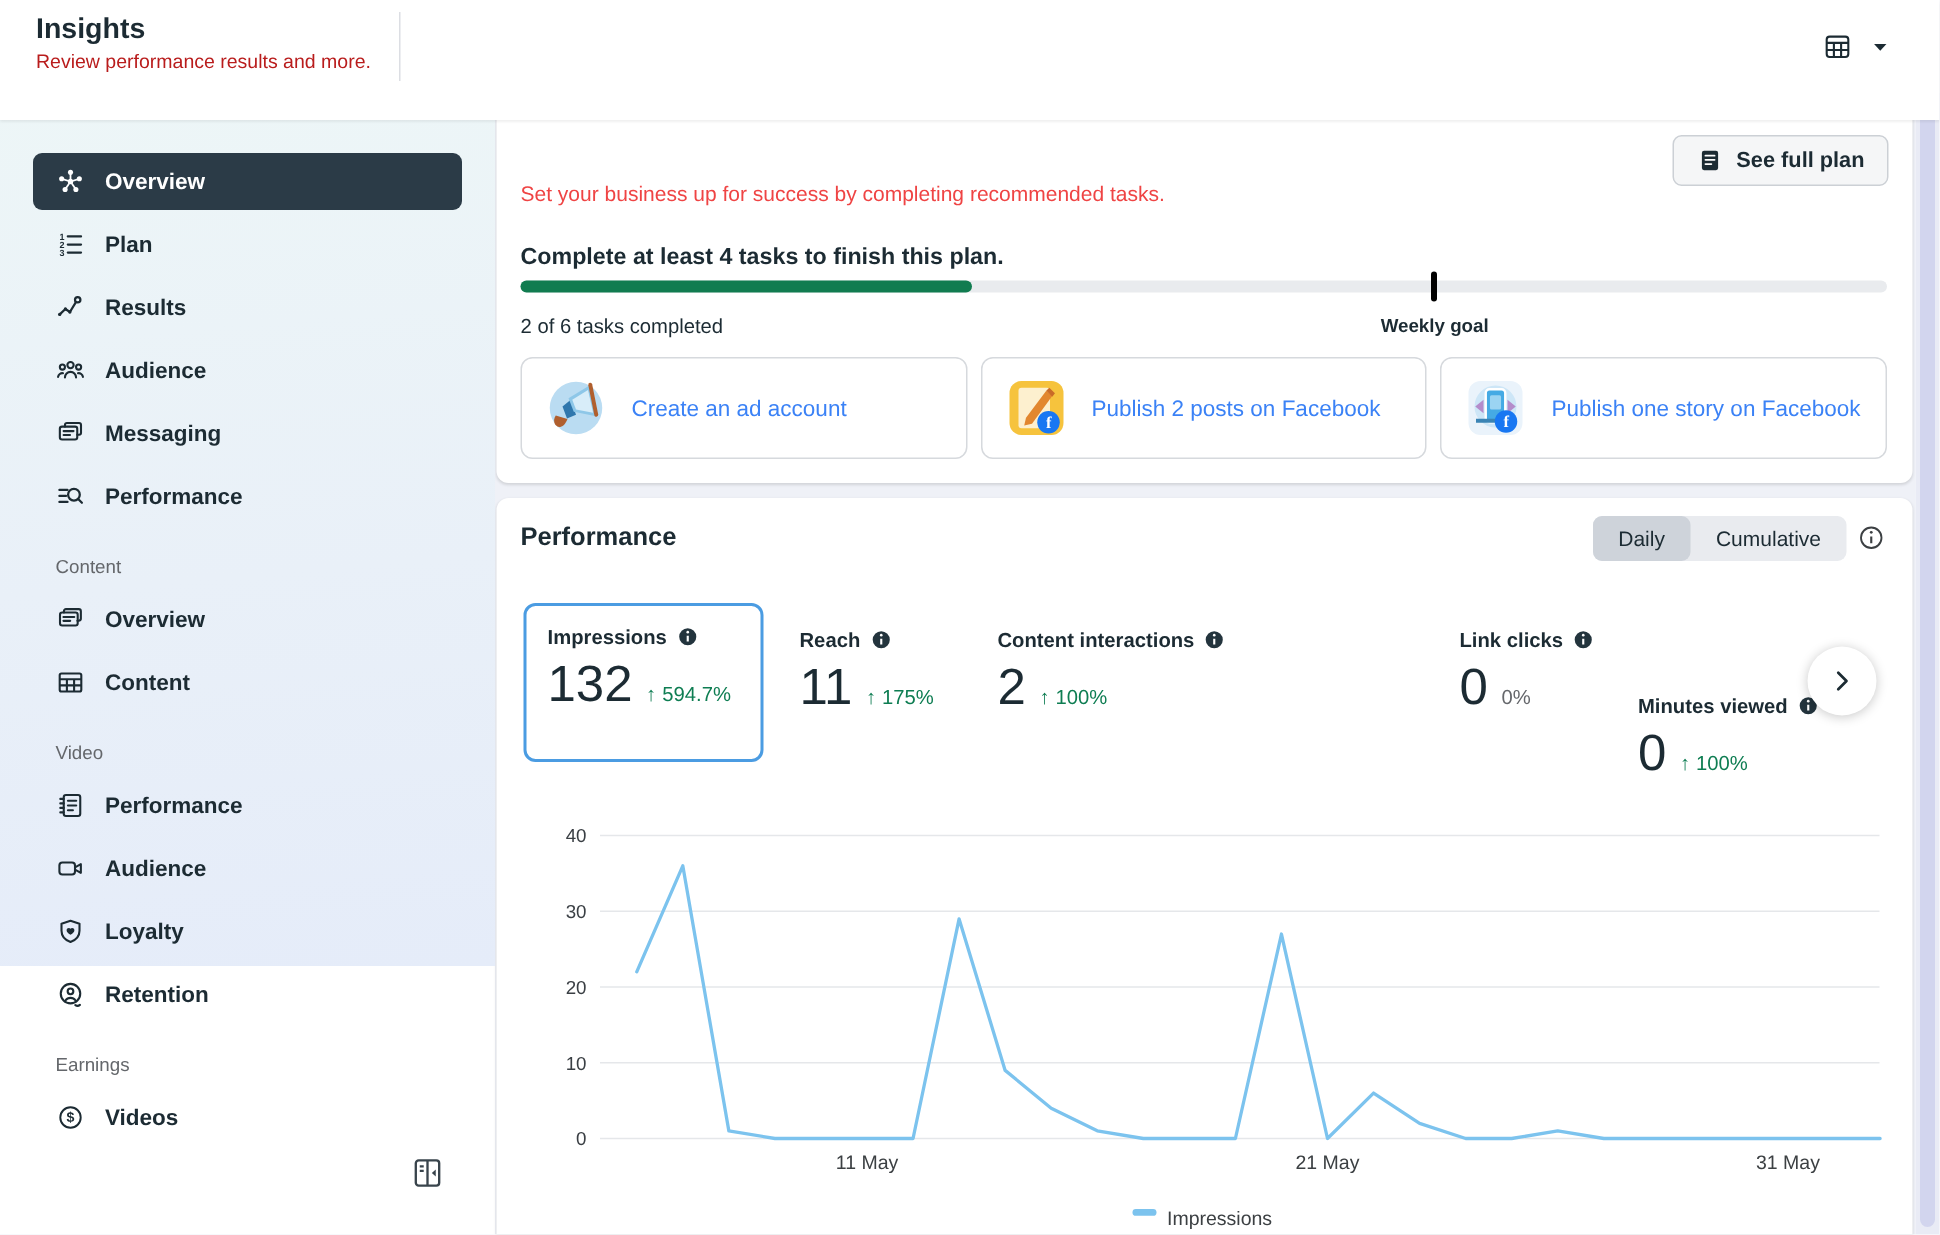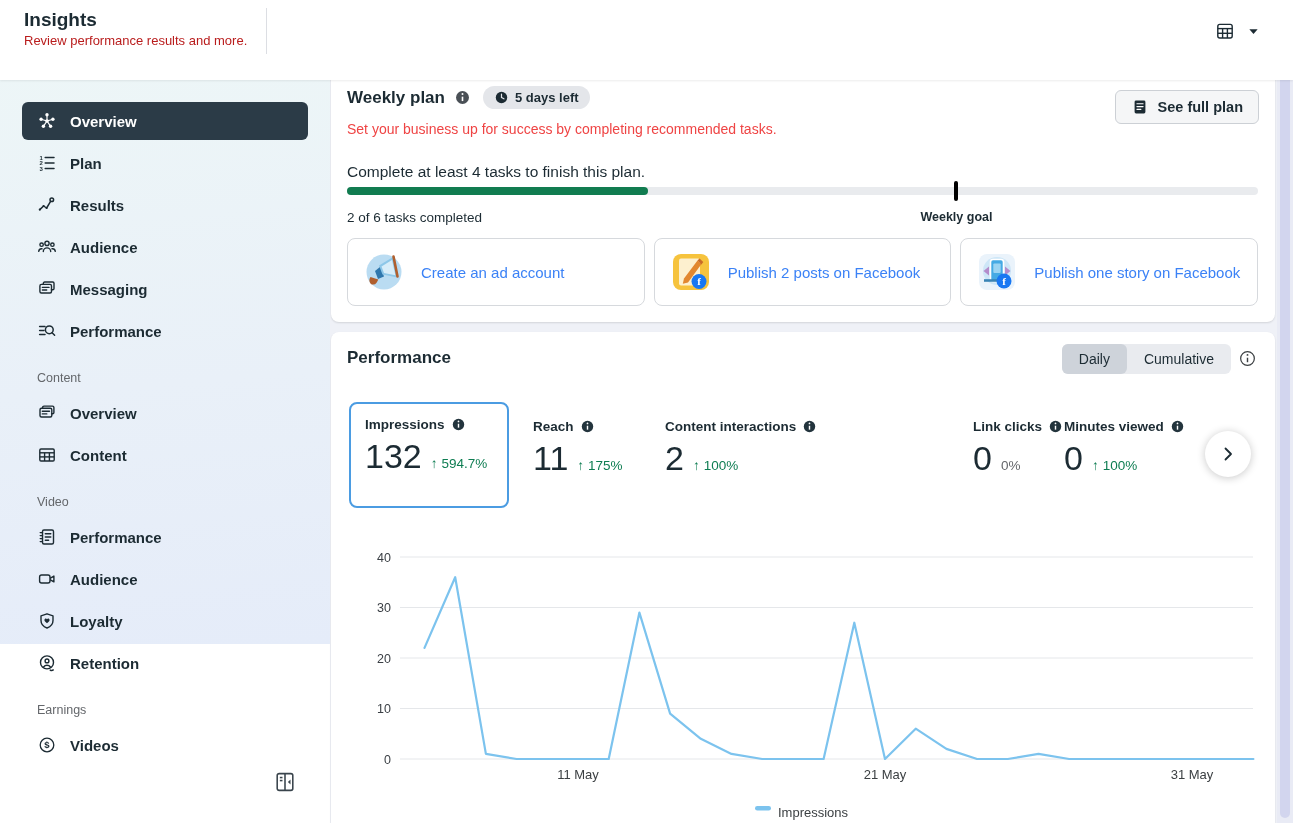--- a/index.html
+++ b/index.html
@@ -33,21 +33,21 @@
 
   
   .wp-head{position:absolute;left:16px;top:16px;display:flex;align-items:center;gap:9px;}
   .wp-title{font-size:17px;font-weight:bold;}
   .icn-info{width:17px;height:17px;color:#4a5056;cursor:pointer;}
   .badge{display:flex;align-items:center;gap:6px;background:#e4e6ea;border-radius:13px;padding:4px 11px;font-size:13px;font-weight:bold;margin-left:3px;}
   .badge .icn{width:15px;height:15px;color:#1c2b33;}
   .see-plan{position:absolute;right:16px;top:20px;height:34px;display:flex;align-items:center;gap:9px;padding:0 15px;background:#f5f6f7;border:1px solid #ccd0d5;border-radius:6px;font-family:inherit;font-size:14.5px;font-weight:bold;color:#1c2b33;cursor:pointer;}
   .see-plan .icn{width:18px;height:18px;}
   .wp-sub{position:absolute;left:16px;top:51px;font-size:14px;color:#ef4444;}
-  .wp-goal-heading{position:absolute;left:16px;top:93px;font-size:15.5px;font-weight:normal;}
+  .wp-goal-heading{position:absolute;left:16px;top:93px;font-size:15.5px;font-weight:bold;}
   .p-track{position:absolute;left:16px;right:17px;top:117px;height:8px;border-radius:4px;background:#e9ebee;}
   .p-fill{height:8px;border-radius:4px;background:#117c50;width:0;}
   .p-marker{position:absolute;top:-6px;width:4px;height:20px;border-radius:2px;background:#000;transform:translateX(-50%);}
   .p-below{position:absolute;left:16px;right:17px;top:136px;height:26px;}
   .p-completed{position:absolute;left:0;top:4px;font-size:13.5px;}
   .p-goal-label{position:absolute;top:0;transform:translateX(-50%);background:rgba(255,255,255,.93);padding:4px 9px;border-radius:6px;font-size:12.5px;font-weight:bold;white-space:nowrap;}
   .tasks{position:absolute;left:16px;right:17px;top:168px;height:68px;display:flex;gap:9px;}
   .task{flex:1;display:flex;align-items:center;gap:15px;border:1px solid #d6d9dd;border-radius:8px;padding-left:14px;background:#fff;cursor:pointer;}
   .task-icn{width:44px;height:44px;flex:0 0 auto;}
   .task-icn svg{width:100%;height:100%;}
@@ -280,42 +280,20 @@
             <text x="10" y="13.3" text-anchor="middle" font-size="9.5" fill="currentColor" stroke="none" font-family="Liberation Sans,sans-serif">$</text>
           </svg>
         </span>
         <span class="side-item-label">Videos</span>
       </div>
     </nav>
 
   <main class="main">
 
     <section class="card wp-card">
-      <div class="wp-head">
-        <span class="wp-title">Weekly plan</span>
-        <span class="icn icn-info" id="wp-info">
-            <svg viewBox="0 0 20 20">
-              <circle cx="10" cy="10" r="7.6" fill="currentColor"></circle>
-              <line x1="10" y1="9" x2="10" y2="14.2" stroke="#fff" stroke-width="1.9"></line>
-              <circle cx="10" cy="5.9" r="1.15" fill="#fff"></circle>
-            </svg>
-          </span>
-        <span class="badge">
-          <span class="icn" id="clock-icn">
-              <svg viewBox="0 0 20 20">
-                <circle cx="10" cy="10" r="7.6" fill="currentColor"></circle>
-                <g stroke="#e4e6ea" stroke-width="1.6" stroke-linecap="round">
-                  <line x1="10" y1="10" x2="10" y2="5.4"></line>
-                  <line x1="10" y1="10" x2="13.2" y2="11.8"></line>
-                </g>
-              </svg>
-            </span>
-          <span>5 days left</span>
-        </span>
-      </div>
       <button class="see-plan">
         <span class="icn" id="plan-icn">
             <svg viewBox="0 0 20 20">
               <rect x="4" y="2.8" width="12" height="14.4" rx="1.6" fill="currentColor"></rect>
               <g stroke="#fff" stroke-width="1.3" stroke-linecap="round">
                 <line x1="6.6" y1="6.4" x2="13.4" y2="6.4"></line>
                 <line x1="6.6" y1="9.5" x2="13.4" y2="9.5"></line>
                 <line x1="6.6" y1="12.6" x2="11" y2="12.6"></line>
               </g>
             </svg>
@@ -454,21 +432,21 @@
                 </svg>
               </span>
             </div>
             <div class="m-valrow">
               <span class="m-value">0</span>
               <span class="trend flat">
                 <span class="pct">0%</span>
               </span>
             </div>
           </div>
-          <div class="metric" style="left: 733px;">
+          <div class="metric" style="left: 761px; margin-top: 44px;">
             <div class="m-label">
               <span class="m-label-text">Minutes viewed</span>
               <span class="icn icn-info">
                 <svg viewBox="0 0 20 20">
                   <circle cx="10" cy="10" r="7.6" fill="currentColor"></circle>
                   <line x1="10" y1="9" x2="10" y2="14.2" stroke="#fff" stroke-width="1.9"></line>
                   <circle cx="10" cy="5.9" r="1.15" fill="#fff"></circle>
                 </svg>
               </span>
             </div>

